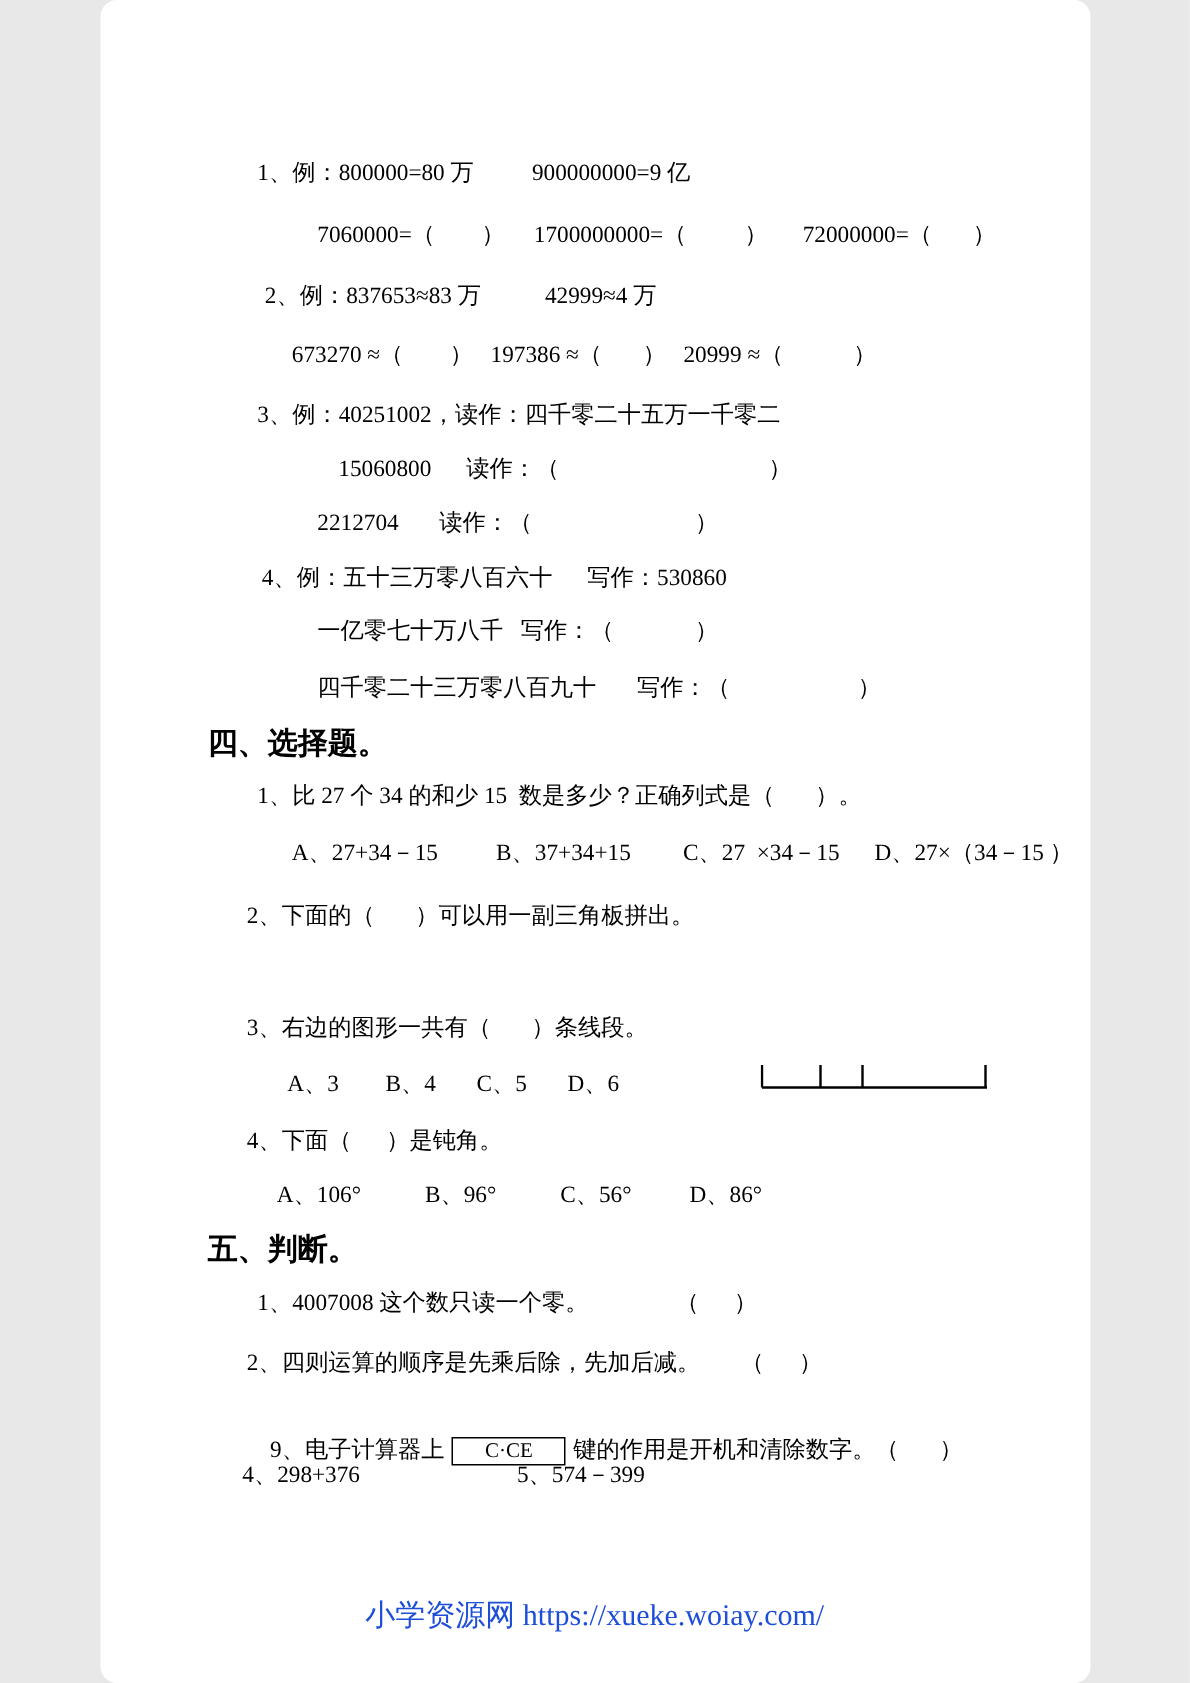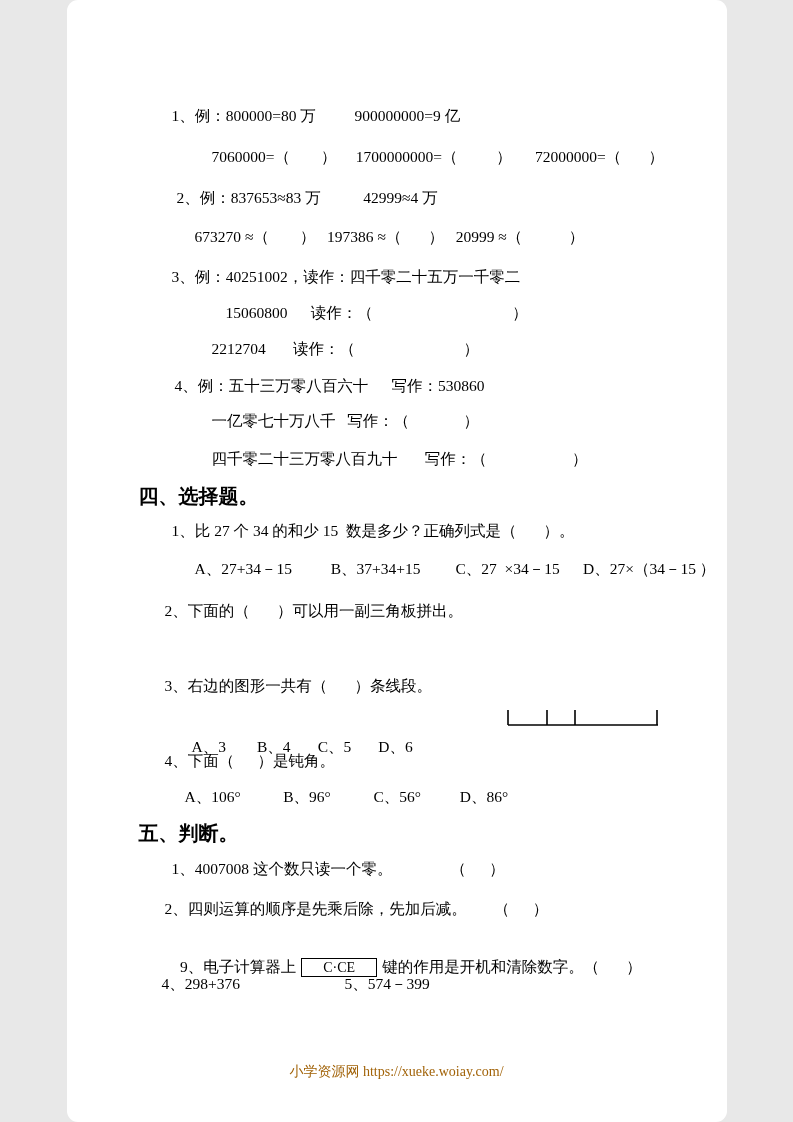--- a/index.html
+++ b/index.html
@@ -31,22 +31,22 @@
   }
   .figure{
     position:absolute;
     left:440px;top:705px;
     width:152px;height:24px;
   }
   .footer{
     position:absolute;
     left:0;right:0;top:1063px;
     text-align:center;
-    color:#a16207;
-    font-size:14px;
+    color:#1d4ed8;
+    font-size:20px;
   }
 </style>
 </head>
 <body>
 
 <div class="page">
 
   <div class="ln" style="left:105px;top:105px">1、例：800000=80 万          900000000=9 亿</div>
   <div class="ln" style="left:145px;top:146px">7060000=（        ）     1700000000=（          ）      72000000=（       ）</div>
 
@@ -62,21 +62,21 @@
   <div class="ln" style="left:145px;top:448px">四千零二十三万零八百九十       写作：（                      ）</div>
 
   <div class="ln bold" style="left:72px;top:486px">四、选择题。</div>
 
   <div class="ln" style="left:105px;top:520px">1、比 27 个 34 的和少 15  数是多少？正确列式是（       ）。</div>
   <div class="ln" style="left:128px;top:558px">A、27+34－15          B、37+34+15         C、27  ×34－15      D、27×（34－15 ）</div>
 
   <div class="ln" style="left:98px;top:600px">2、下面的（       ）可以用一副三角板拼出。</div>
 
   <div class="ln" style="left:98px;top:675px">3、右边的图形一共有（       ）条线段。</div>
-  <div class="ln" style="left:125px;top:736px">A、3        B、4       C、5       D、6</div>
+  <div class="ln" style="left:125px;top:712px">A、3        B、4       C、5       D、6</div>
 
   <svg class="figure" viewBox="0 0 152 24" aria-hidden="true">
     <line x1="1" y1="20" x2="151" y2="20" stroke="#000" stroke-width="1.6"></line>
     <line x1="1" y1="5" x2="1" y2="20" stroke="#000" stroke-width="1.6"></line>
     <line x1="40" y1="5" x2="40" y2="20" stroke="#000" stroke-width="1.6"></line>
     <line x1="68" y1="5" x2="68" y2="20" stroke="#000" stroke-width="1.6"></line>
     <line x1="150" y1="5" x2="150" y2="20" stroke="#000" stroke-width="1.6"></line>
   </svg>
 
   <div class="ln" style="left:98px;top:750px">4、下面（      ）是钝角。</div>

